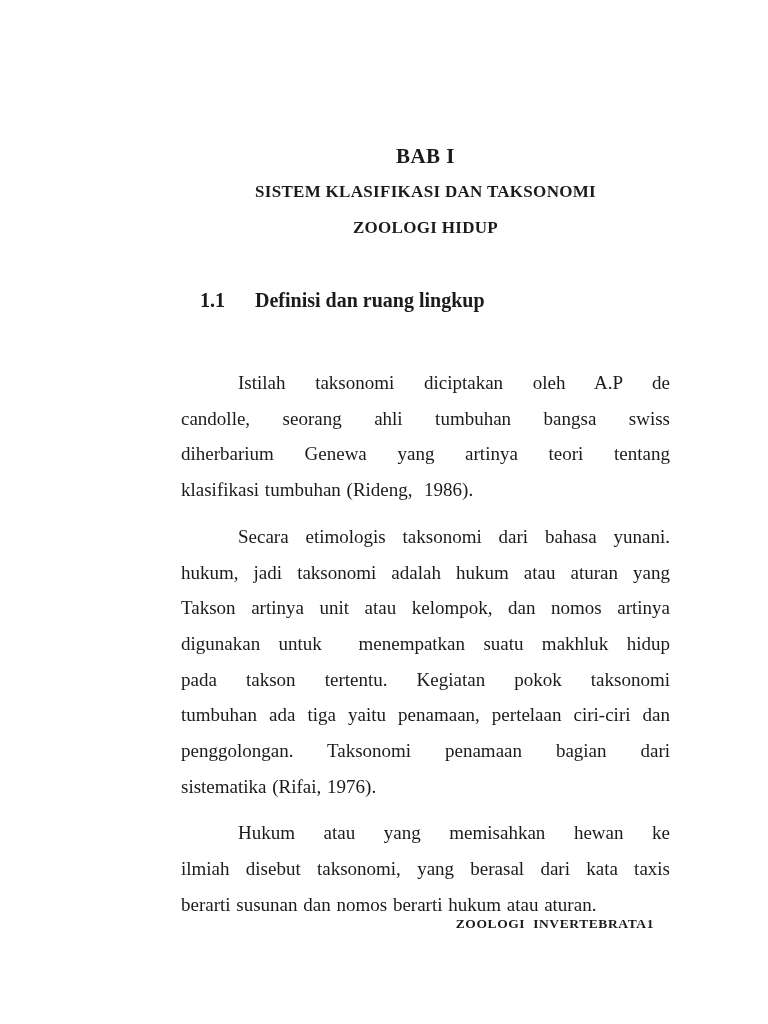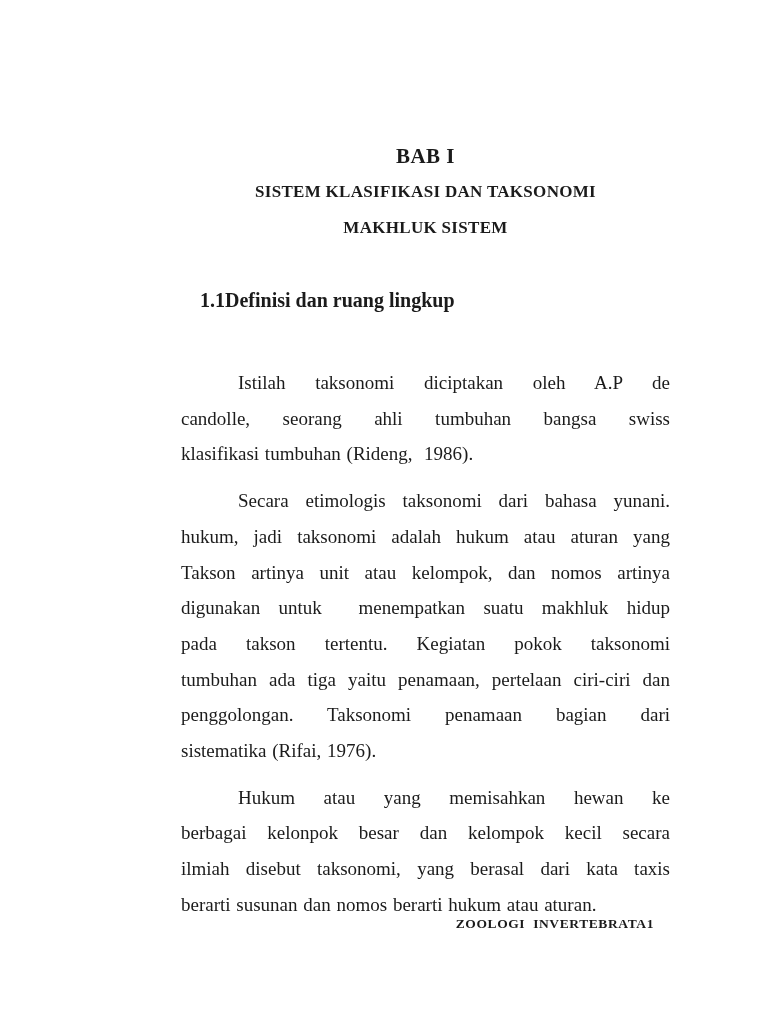--- a/index.html
+++ b/index.html
@@ -37,21 +37,21 @@
     line-height: 36px;
     letter-spacing: 0.3px;
   }
   .section-heading {
     font-weight: bold;
     font-size: 20px;
     line-height: 36px;
     white-space: pre-wrap;
   }
   .section-heading .sec-num {
-    margin-right: 0;
+    margin-right: 30px;
   }
   .paragraph {
     margin: 11px;
   }
   .jline {
     font-size: 19px;
     line-height: 35.7px;
     text-align: justify;
     white-space: pre-wrap;
     word-spacing: 1px;
@@ -84,45 +84,45 @@
 </head>
 <body>
 
 <div class="page">
   <div class="content">
 
     <div class="chapter-number">BAB I</div>
 
     <div class="chapter-title-line">SISTEM KLASIFIKASI DAN TAKSONOMI</div>
 
-    <div class="chapter-title-line">MAKHLUK SISTEM</div>
+    <div class="chapter-title-line">ZOOLOGI HIDUP</div>
 
     <div class="section-heading">
       <span class="sec-num">1.1</span><span>Definisi dan ruang lingkup</span>
     </div>
 
     <div>
         <div class="paragraph">
           <div class="jline first">Istilah taksonomi diciptakan oleh A.P de</div>
           <div class="jline">candolle, seorang ahli tumbuhan bangsa swiss</div>
+          <div class="jline">diherbarium Genewa yang artinya teori tentang</div>
           <div class="jline last">klasifikasi tumbuhan (Rideng,  1986).</div>
         </div>
         <div class="paragraph">
           <div class="jline first">Secara etimologis taksonomi dari bahasa yunani.</div>
           <div class="jline">hukum, jadi taksonomi adalah hukum atau aturan yang</div>
           <div class="jline">Takson artinya unit atau kelompok, dan nomos artinya</div>
           <div class="jline">digunakan untuk  menempatkan suatu makhluk hidup</div>
           <div class="jline">pada takson tertentu. Kegiatan pokok taksonomi</div>
           <div class="jline">tumbuhan ada tiga yaitu penamaan, pertelaan ciri-ciri dan</div>
           <div class="jline">penggolongan. Taksonomi penamaan bagian dari</div>
           <div class="jline last">sistematika (Rifai, 1976).</div>
         </div>
         <div class="paragraph">
           <div class="jline first">Hukum atau yang memisahkan hewan ke</div>
-          <div class="jline">berbagai kelonpok besar dan kelompok kecil secara</div>
           <div class="jline">ilmiah disebut taksonomi, yang berasal dari kata taxis</div>
           <div class="jline last">berarti susunan dan nomos berarti hukum atau aturan.</div>
         </div>
       </div>
 
   </div>
 
   <div class="footer">
     <span class="footer-title">ZOOLOGI  INVERTEBRATA</span>
     <span class="footer-page">1</span>

